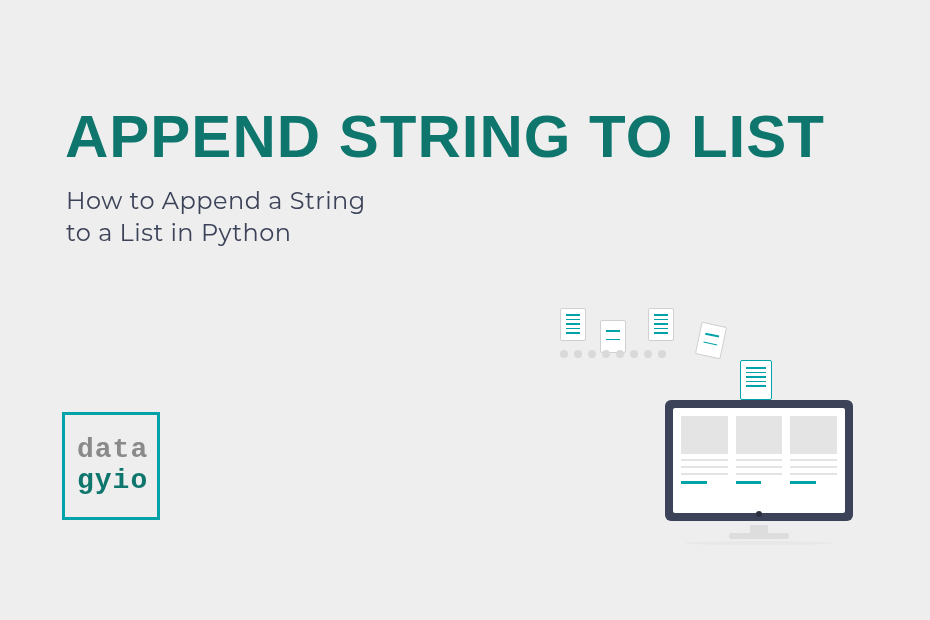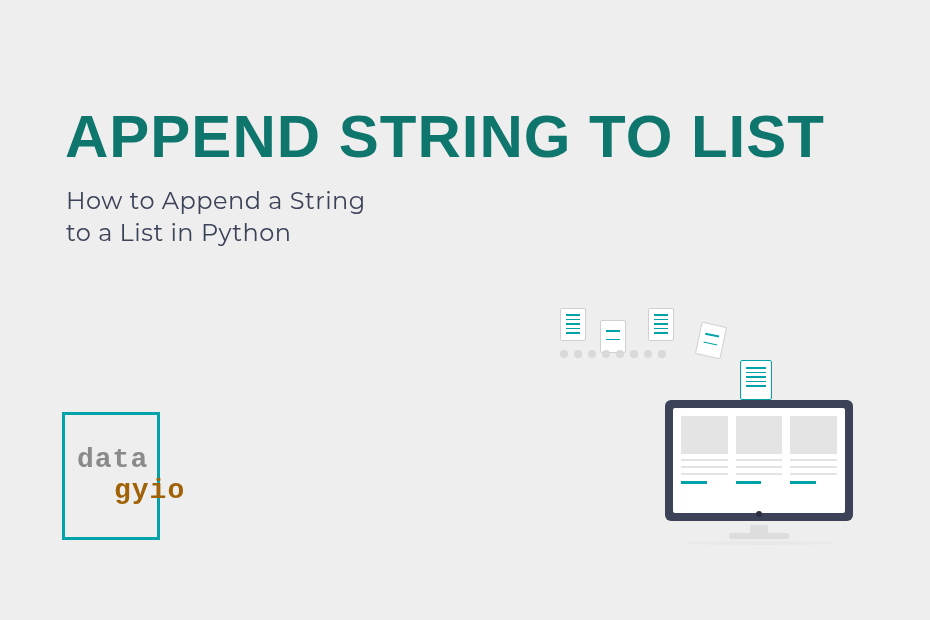--- a/index.html
+++ b/index.html
@@ -31,43 +31,42 @@
       top: 185px;
       left: 66px;
       line-height: 1.35;
       letter-spacing: 0.5px;
     }
     .logo {
       position: absolute;
       left: 62px;
       top: 412px;
       width: 98px;
-      height: 128px;
+      height: 108px;
       border: 3px solid #01a3a9;
       padding: 10px 12px;
       display: flex;
       flex-direction: column;
       justify-content: center;
     }
     .logo-line1 {
       font-family: "Courier New", monospace;
       font-size: 28px;
       font-weight: 600;
       letter-spacing: 1px;
       color: #8a8a8a;
       line-height: 1.1;
     }
     .logo-line2 {
       font-family: "Courier New", monospace;
       font-size: 28px;
       font-weight: 600;
       letter-spacing: 1px;
-      color: #a16207;
+      color: #0f766e;
       line-height: 1.1;
-      margin-left: 37px;
     }
     .illustration {
       position: absolute;
       right: 50px;
       top: 300px;
       width: 380px;
       height: 280px;
     }
 
     

